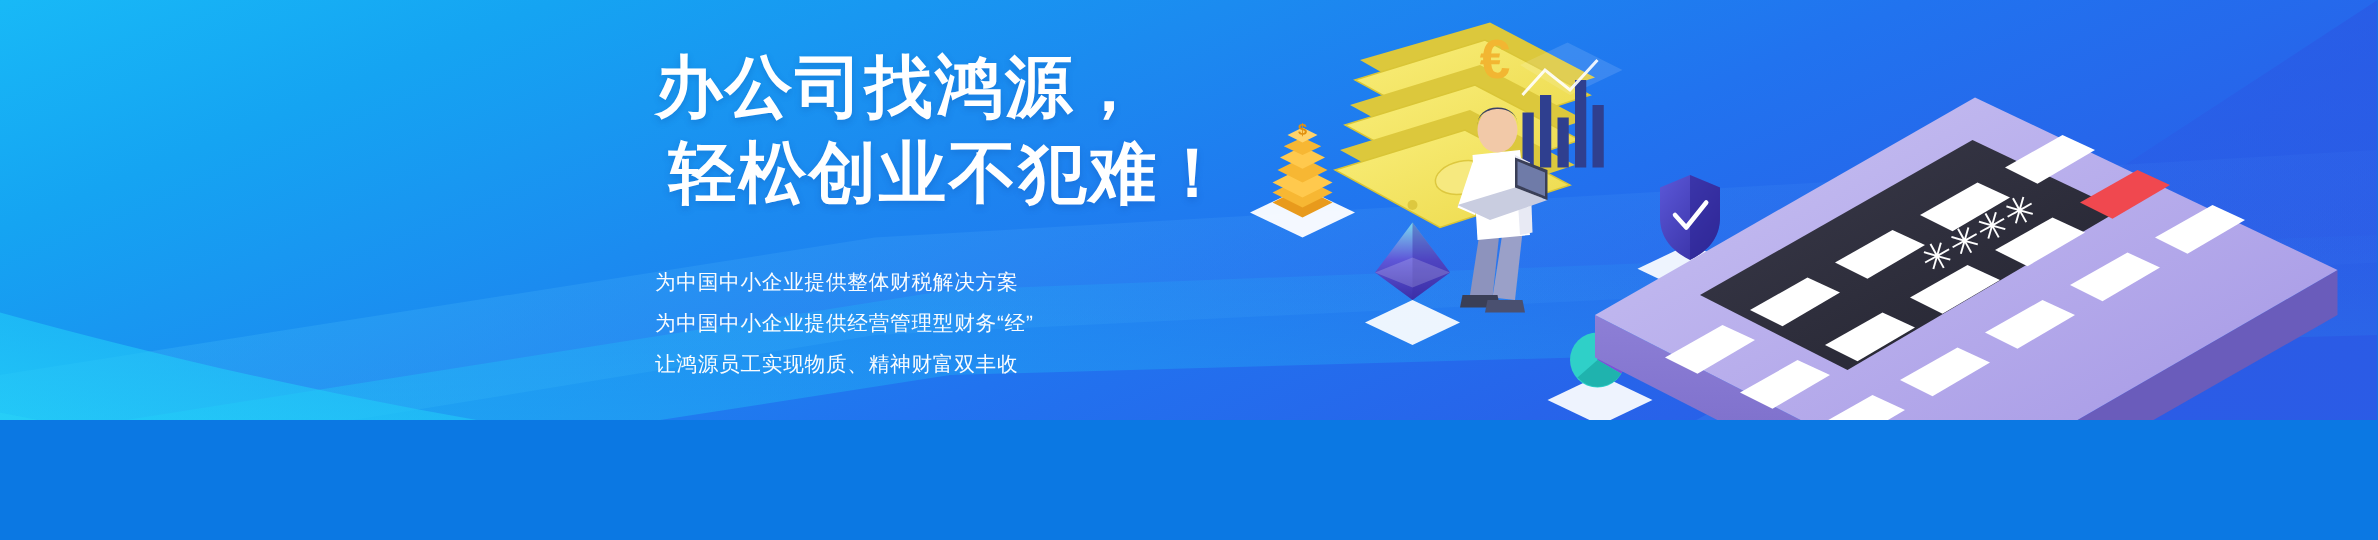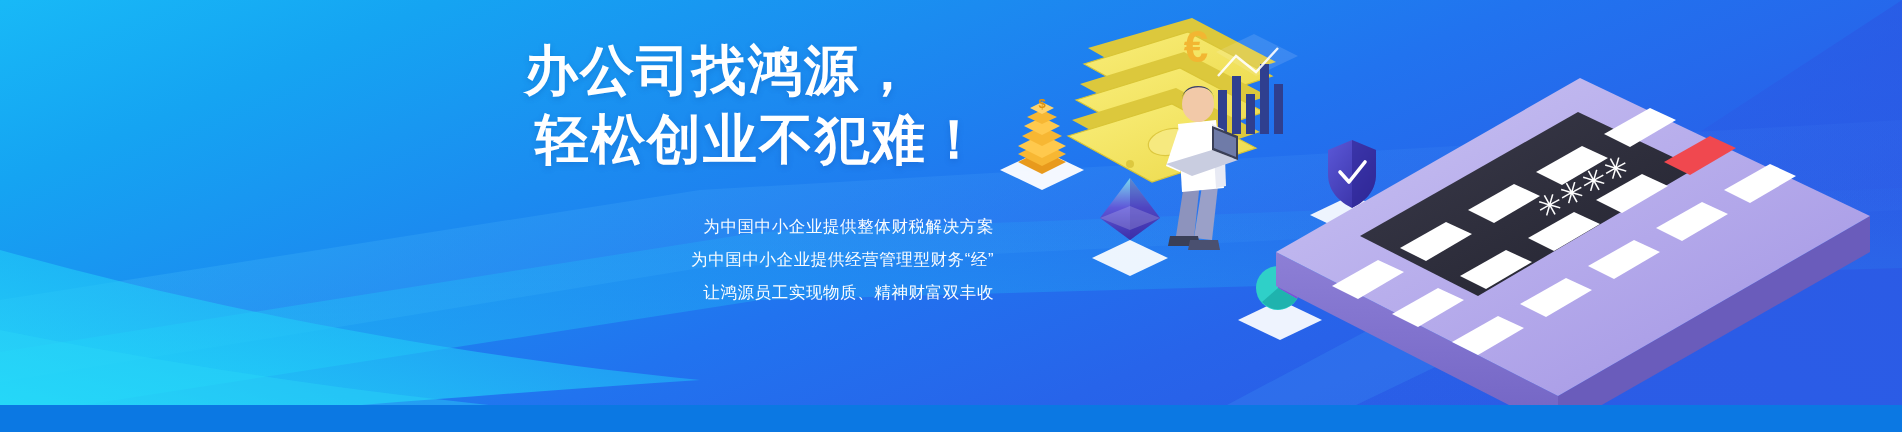--- a/index.html
+++ b/index.html
@@ -1,34 +1,34 @@
 <!DOCTYPE html>
 <html><head>
 <meta charset="utf-8">
 <style>
   html,body{margin:0;padding:0;background:#0b78e3;}
   *{box-sizing:border-box;}
   .banner{
-    position:relative;width:1902px;height:405px;overflow:hidden;
+    position:relative;width:1902px;height:336px;overflow:hidden;
     font-family:"Liberation Sans","DejaVu Sans",sans-serif;
     background:linear-gradient(105deg,#18b4f5 0%,#16a7f2 12%,#1b8ff0 30%,#1f7ef0 48%,#2271ee 64%,#2566ec 80%,#2a5fe8 100%);
   }
   
   .bg-layer{position:absolute;inset:0;overflow:hidden;}
   .bg-layer svg{position:absolute;top:0;left:0;}
 
   
   .copy{position:absolute;left:524px;top:38px;width:470px;z-index:6;}
   .headline{
     color:#ffffff;font-weight:bold;font-size:54px;line-height:65px;
     letter-spacing:2px;white-space:nowrap;
     text-shadow:0 2px 6px rgba(10,60,150,.22);
   }
   .headline.l2{margin-top:4px;text-align:center;}
-  .subs{margin-top:38px;text-align:right;}
+  .subs{margin-top:38px;}
   .sub{
     color:#ffffff;font-size:16.5px;line-height:33px;letter-spacing:.6px;
     white-space:nowrap;font-weight:normal;opacity:.98;
   }
   
   .art{position:absolute;left:980px;top:0;width:922px;height:432px;z-index:5;}
   .art svg{position:absolute;top:0;left:0;}
 </style>
 </head>
 <body>

